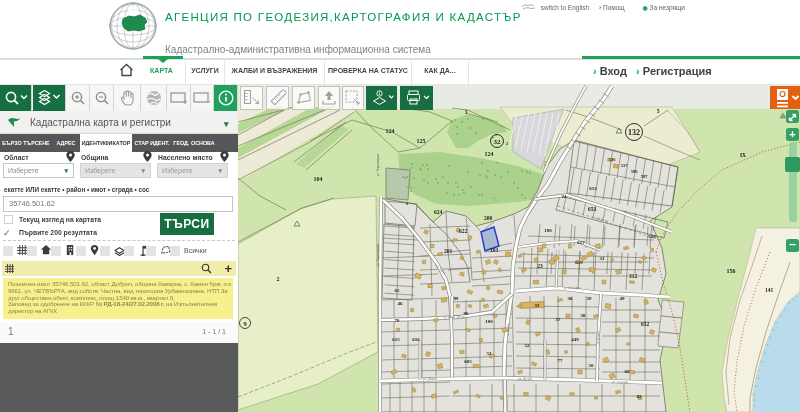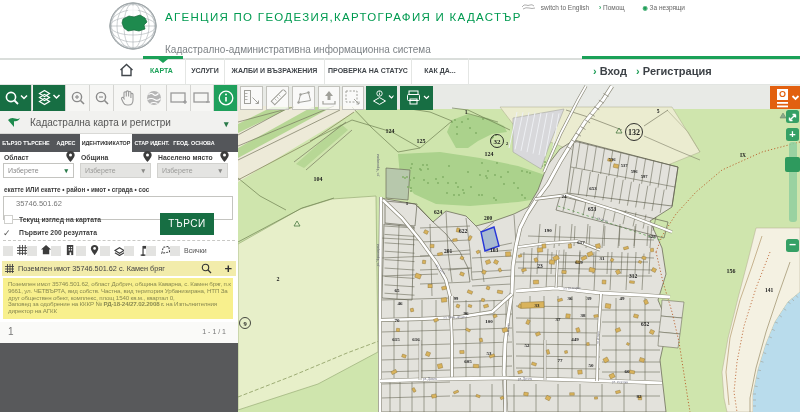--- a/index.html
+++ b/index.html
@@ -26,24 +26,24 @@
 #panel{left:0;top:111px;width:238px;height:301px;background:#fff}
 #phead{left:0;top:111px;width:238px;height:23px;background:#f1f1ef;border-bottom:1px solid #d9d9d6;line-height:23px}
 #phead .t{position:absolute;left:30px;top:0;font-size:10px;color:#555}
 #ptabs{left:0;top:134px;width:238px;height:18px;background:#54565a}
 .ptab{position:absolute;top:134px;height:18px;line-height:18px;font-size:5.4px;font-weight:bold;color:#fff;letter-spacing:0;text-align:center;overflow:hidden;white-space:nowrap}
 .ptab.act{background:#fff;color:#333}
 .flabel{position:absolute;font-size:6.8px;font-weight:bold;color:#3c3c3c}
 .sel{position:absolute;height:15px;border:1px solid #c4c4c0;background:#fff;font-size:7px;color:#8a8a8a;line-height:13px;padding-left:4px}
 .sel.dis{background:#e4e4e2;border-color:#d2d2cf;color:#9a9a98}
 .chev{position:absolute;font-size:7px;color:#2a7a4a;font-weight:bold}
-#ident-input{left:3px;top:196px;width:230px;height:24px;border:1px solid #c4c4c0;font-size:7.5px;color:#777;line-height:14px;padding-left:12px}
+#ident-input{left:3px;top:196px;width:230px;height:16px;border:1px solid #c4c4c0;font-size:7.5px;color:#777;line-height:14px;padding-left:5px}
 .cb{position:absolute;width:9px;height:9px;border:1px solid #cfcfcc;background:#fff}
 .cbl{position:absolute;font-size:6.8px;font-weight:bold;color:#3c3c3c}
-#btn-search{left:160px;top:213px;width:54px;height:22px;background:#176e43;color:#fff;font-size:10px;font-weight:normal;text-align:center;line-height:22px;letter-spacing:.5px}
+#btn-search{left:160px;top:213px;width:54px;height:22px;background:#176e43;color:#fff;font-size:12px;font-weight:bold;text-align:center;line-height:22px;letter-spacing:.5px}
 #iconrow .icb{position:absolute;width:10px;height:10px;background:#e3e3e1;top:246px}
 #res-head{left:2px;top:261px;width:234px;height:15px;background:#f2ecab;line-height:15px}
 #res-head .t{position:absolute;left:16px;font-size:7.3px;color:#444}
 #res-box{left:3px;top:278px;width:230px;height:41px;background:#f8f08d;padding:3px 0 0 5px;font-size:6.2px;line-height:6.8px;color:#8a8a52;overflow:hidden;letter-spacing:-0.15px}#res-box div{white-space:nowrap}
 #pgrow{left:0;top:322px;width:238px;height:21px;background:#fafaf8}
 #pdark{left:0;top:343px;width:238px;height:69px;background:#58595b}
 
 #legend-btn{left:770px;top:86px;width:30px;height:23px;background:#e2600f}
 .mapbtn{position:absolute;width:13px;height:13px;background:#35a065;border-radius:2.5px;color:#fff;text-align:center;font-weight:bold}
 #zslider{left:789px;top:142px;width:8px;height:80px;background:#8fcf9f;border-radius:3px;opacity:.85}
@@ -826,21 +826,20 @@
     <svg class="abs" style="left:160px;top:245px" width="11" height="11" viewBox="0 0 12 12">
       <path d="M2 9 L3.5 2.5 L9.5 1.5 L10.5 7.5 z" fill="none" stroke="#3c3c3c" stroke-width="1.1" stroke-dasharray="2.2,1.2"></path>
     </svg>
     <div class="abs icb" style="left:170px"></div>
     <div class="abs" style="left:184px;top:247px;font-size:7px;color:#555">Всички</div>
   </div>
 <div class="abs" id="res-head">
     <svg style="position:absolute;left:3px;top:3px" width="9" height="9" viewBox="0 0 9 9">
       <path d="M0 2.5 h9 M0 5 h9 M0 7.5 h9 M2.5 0 v9 M5 0 v9 M7.5 0 v9" stroke="#444" stroke-width="0.9"></path>
     </svg>
-    <span class="t">Поземлен имот 35746.501.62 с. Камен бряг</span>
 <svg style="position:absolute;right:24px;top:2px" width="11" height="11" viewBox="0 0 11 11">
       <circle cx="4.5" cy="4.5" r="3.2" fill="none" stroke="#333" stroke-width="1.1"></circle>
       <line x1="7" y1="7" x2="10" y2="10" stroke="#333" stroke-width="1.3"></line>
     </svg>
 <span style="position:absolute;right:4px;top:0;font-size:13px;font-weight:bold;color:#333">+</span>
   </div>
 <div class="abs" id="res-box">
     <div>Поземлен имот 35746.501.62, област Добрич, община Каварна, с. Камен бряг, п.к</div>
     <div>9661, ул. ЧЕТВЪРТА, вид собств. Частна, вид територия Урбанизирана, НТП За</div>
     <div>друг обществен обект, комплекс, площ 1540 кв.м., квартал 0,</div>

